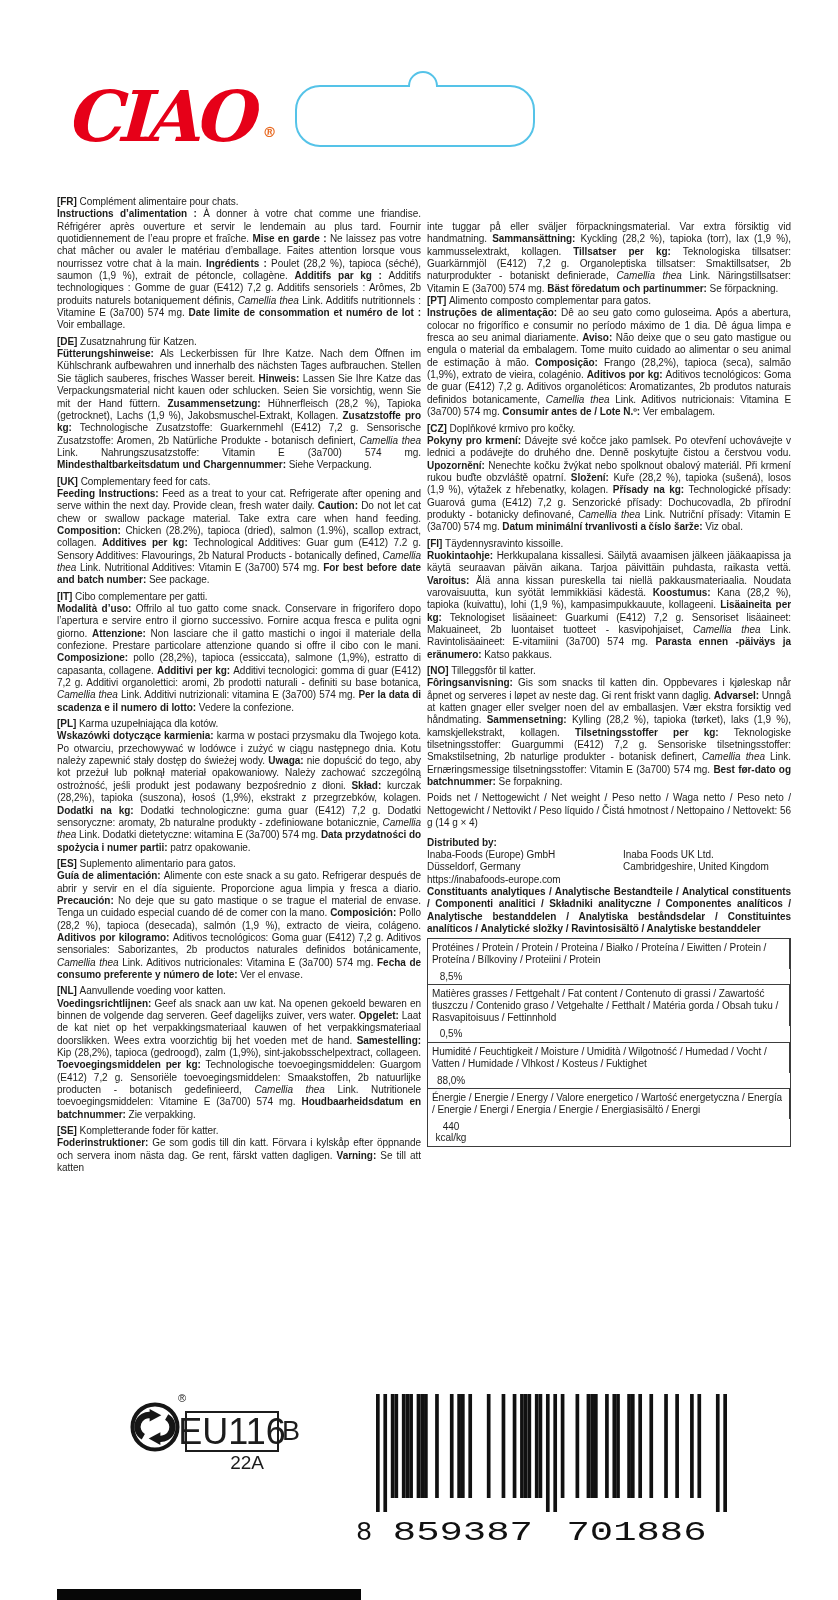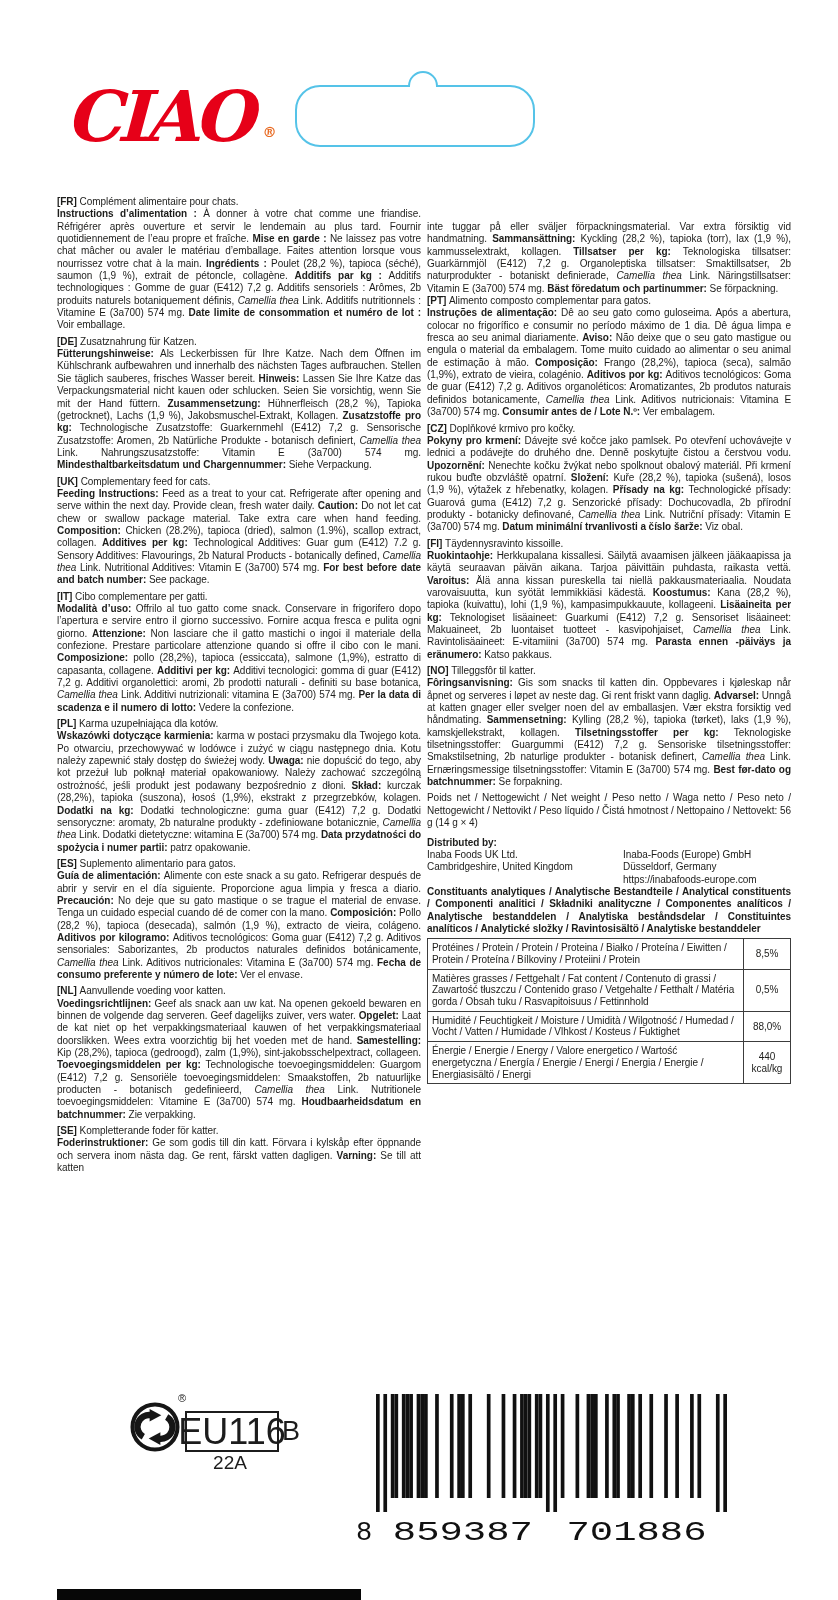--- a/index.html
+++ b/index.html
@@ -21,34 +21,34 @@
   .col p{margin:0;}
   .lang-section{margin:0 0 4px 0;}
   .cont{margin-bottom:4px;}
   .netweight{margin-top:5px;}
   .dist{margin-top:7px;}
   .dist-cols{display:flex;}
   .dist-cols>div:first-child{width:196px;}
   .manu{margin-top:7px;}
   .ana-head{margin-top:7px;}
   .ana-table{margin-top:3px;border:1px solid #3c3c3c;line-height:11.7px;}
-  .t-row{display:flex;border-top:1px solid #3c3c3c;}
+  .t-row{display:flex;border-top:1px solid #3c3c3c;flex-direction:column;}
   .t-row:first-child{border-top:none;}
   .t-label{flex:1;padding:3px 4px;border-right:1px solid #3c3c3c;text-align:left;}
   .t-value{width:44px;display:flex;align-items:center;justify-content:center;
            text-align:center;padding:2px 1px;}
   
   .greendot{position:absolute;left:128px;top:1398px;}
   .greendot-reg{position:absolute;left:178px;top:1392px;font-size:11px;color:#1c1c1c;}
   .eu-box{position:absolute;left:185px;top:1411px;width:90px;height:37px;
           border:2px solid #1c1c1c;display:flex;align-items:center;justify-content:center;
           font-size:36px;color:#1c1c1c;}
   .eu-b{position:absolute;left:282px;top:1411px;height:40px;display:flex;align-items:center;
         font-size:27px;color:#1c1c1c;}
-  .sub-code{position:absolute;left:196px;top:1452px;width:68px;text-align:center;
+  .sub-code{position:absolute;left:196px;top:1452px;width:68px;text-align:right;
             font-size:19px;color:#1c1c1c;}
   .barcode{position:absolute;left:356px;top:1394px;}
   .edge-bar{position:absolute;left:57px;top:1589px;width:304px;height:11px;background:#070707;}
 </style>
 </head>
 <body>
 
 <div class="page">
 
   <div class="logo"><span>CIAO</span><span class="logo-reg">®</span></div>
@@ -110,27 +110,27 @@
         <div class="lang-section">
           <p><span class="b">[NO] </span><span>Tilleggsfôr til katter.</span></p>
           <p><span class="b">Fôringsanvisning: </span><span>Gis som snacks til katten din. Oppbevares i kjøleskap når åpnet og serveres i løpet av neste dag. Gi rent friskt vann daglig. </span><span class="b">Advarsel: </span><span>Unngå at katten gnager eller svelger noen del av emballasjen. Vær ekstra forsiktig ved håndmating. </span><span class="b">Sammensetning: </span><span>Kylling (28,2 %), tapioka (tørket), laks (1,9 %), kamskjellekstrakt, kollagen. </span><span class="b">Tilsetningsstoffer per kg: </span><span>Teknologiske tilsetningsstoffer: Guargummi (E412) 7,2 g. Sensoriske tilsetningsstoffer: Smakstilsetning, 2b naturlige produkter - botanisk definert, </span><span class="i">Camellia thea</span><span> Link. Ernæringsmessige tilsetningsstoffer: Vitamin E (3a700) 574 mg. </span><span class="b">Best før-dato og batchnummer: </span><span>Se forpakning.</span></p>
         </div>
       </div>
     <p class="netweight">Poids net / Nettogewicht / Net weight / Peso netto / Waga netto / Peso neto / Nettogewicht / Nettovikt / Peso líquido / Čistá hmotnost / Nettopaino / Nettovekt: 56 g (14 g × 4)</p>
     <div class="dist">
       <p class="b">Distributed by:</p>
       <div class="dist-cols">
         <div>
-            <div>Inaba Foods UK Ltd.</div>
-            <div>Cambridgeshire, United Kingdom</div>
-          </div>
-        <div>
             <div>Inaba-Foods (Europe) GmbH</div>
             <div>Düsseldorf, Germany</div>
             <div>https://inabafoods-europe.com</div>
+          </div>
+        <div>
+            <div>Inaba Foods UK Ltd.</div>
+            <div>Cambridgeshire, United Kingdom</div>
           </div>
       </div>
     </div>
     <p class="b ana-head">Constituants analytiques / Analytische Bestandteile / Analytical constituents / Componenti analitici / Składniki analityczne / Componentes analíticos / Analytische bestanddelen / Analytiska beståndsdelar / Constituintes analíticos / Analytické složky / Ravintosisältö / Analytiske bestanddeler</p>
     <div class="ana-table">
         <div class="t-row">
           <div class="t-label">Protéines / Protein / Protein / Proteina / Białko / Proteína / Eiwitten / Protein / Proteína / Bílkoviny / Proteiini / Protein</div>
           <div class="t-value">8,5%</div>
         </div>
         <div class="t-row">

